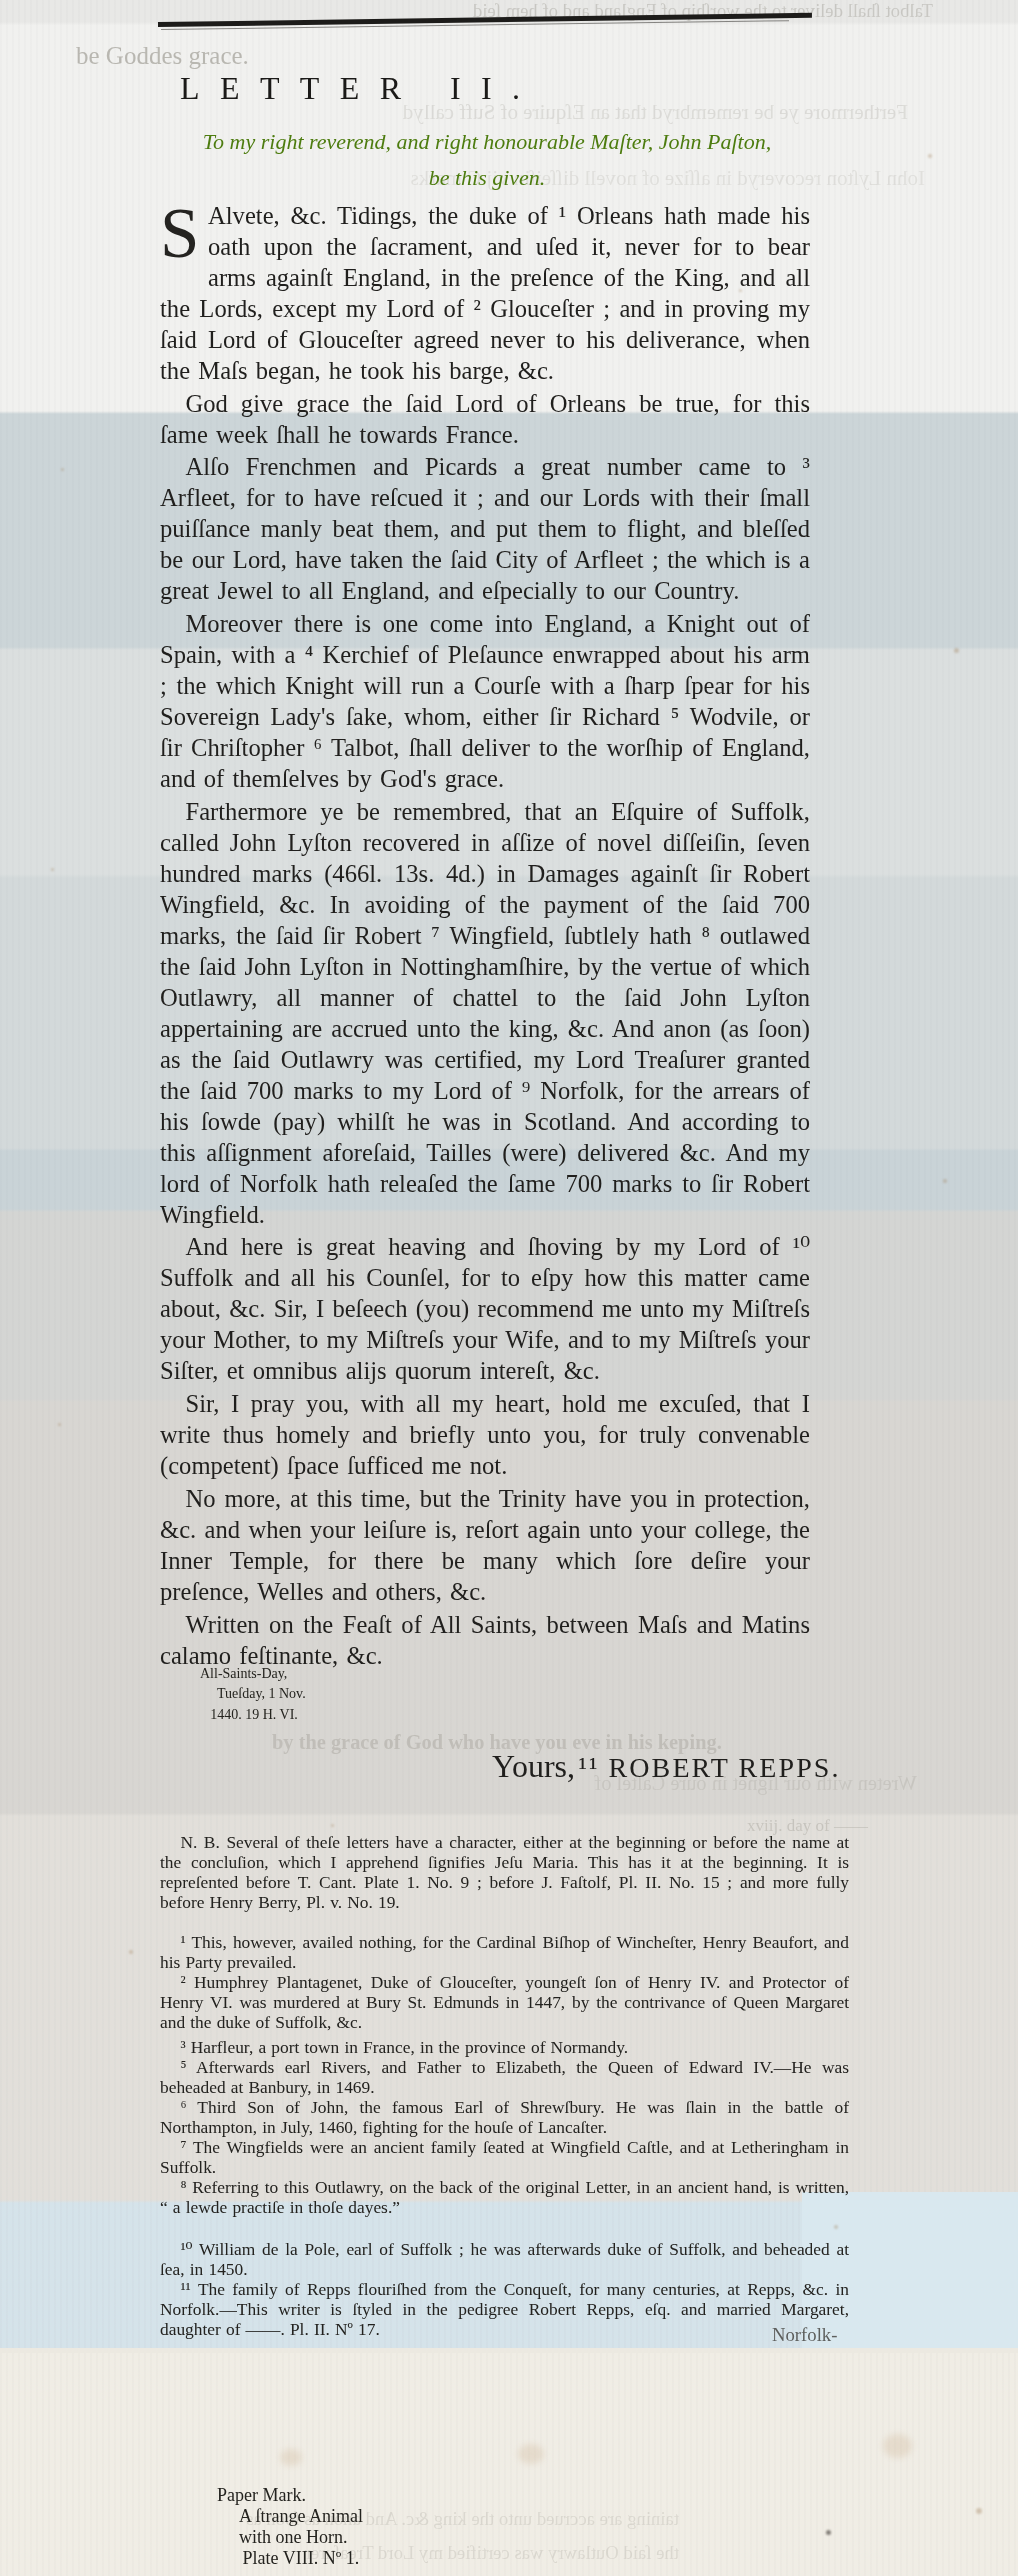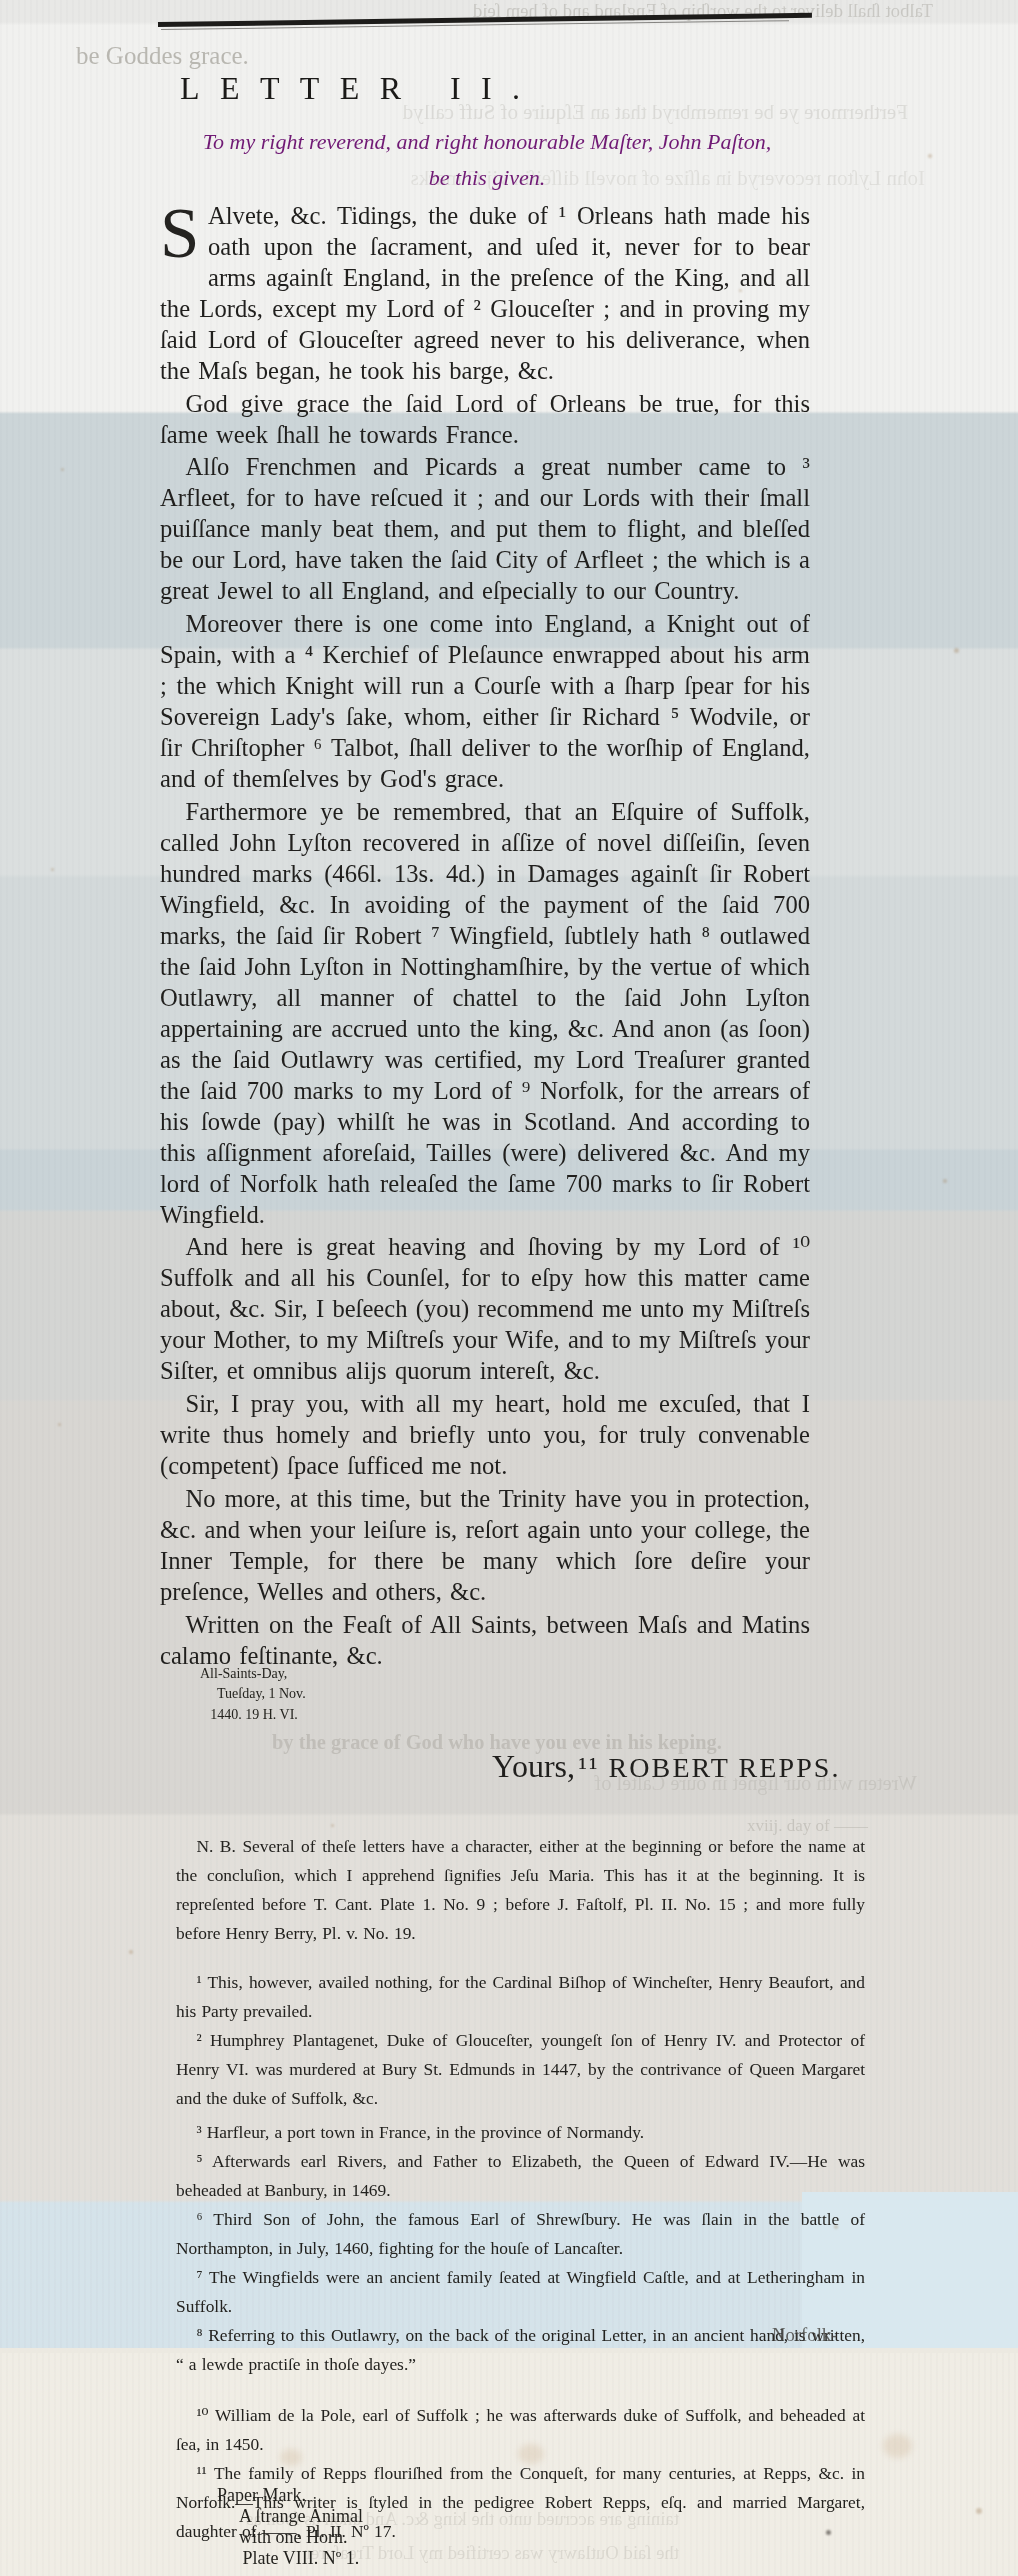--- a/index.html
+++ b/index.html
@@ -26,36 +26,36 @@
   .patch-white{left:0px;top:2348px;width:1019px;height:5.1px;background:#ece9e1;}
 
   .rule{left:158px;top:22px;width:654px;height:5.1px;background:#1d1c1a;
         transform:rotate(-0.8deg);transform-origin:left center;}
   .rule::after{content:"";position:absolute;left:3.4px;top:6.8px;width:628px;height:1.7px;
         background:#33312e;opacity:.55;}
 
   .title{left:180px;top:70px;font-size:32px;letter-spacing:20.4px;color:#1b1a18;
          white-space:nowrap;font-weight:normal;margin:0;}
   .salutation{left:160px;top:124px;width:654px;text-align:center;font-style:italic;
-         font-size:22px;line-height:36px;color:#701a75;}
+         font-size:22px;line-height:36px;color:#4d7c0f;}
 
   .letter-body{left:160px;top:200px;width:650px;font-size:24.6px;line-height:31px;
          text-align:justify;word-spacing:2.1px;}
   .letter-body p{margin:0 0 1.7px 0;text-indent:25.5px;}
   .letter-body p.first{text-indent:0;}
   .dropcap{float:left;font-size:71px;line-height:59px;padding:4.2px 8.5px 0 0;color:#242320;}
 
   .dateline{left:200px;top:1664px;font-size:14px;line-height:20.4px;color:#25241f;}
   .dateline .l2{padding-left:17px;}
   .dateline .l3{padding-left:10.2px;}
   .signature{left:492px;top:1748px;white-space:nowrap;}
   .signature .pre{font-size:32px;}
   .signature .name{font-size:28px;letter-spacing:2.1px;}
 
-  .notes{left:176px;top:1832px;width:689px;font-size:17.4px;line-height:29px;
+  .notes{left:160px;top:1832px;width:689px;font-size:17.4px;line-height:20px;
          text-align:justify;word-spacing:0.8px;color:#23221f;}
   .notes p{margin:0;text-indent:20.4px;}
   .notes p.nb{margin-bottom:20.4px;}
   .notes p.gap-top{margin-top:22px;}
   .notes p.gap-sm{margin-top:5.1px;}
 
   .catchword{left:772px;top:2324px;font-size:18.7px;color:#3f3d39;opacity:.8;}
 
   .papermark{left:217px;top:2485px;font-size:18px;line-height:21px;color:#24231f;}
   .papermark .p2,.papermark .p3{padding-left:22px;}

